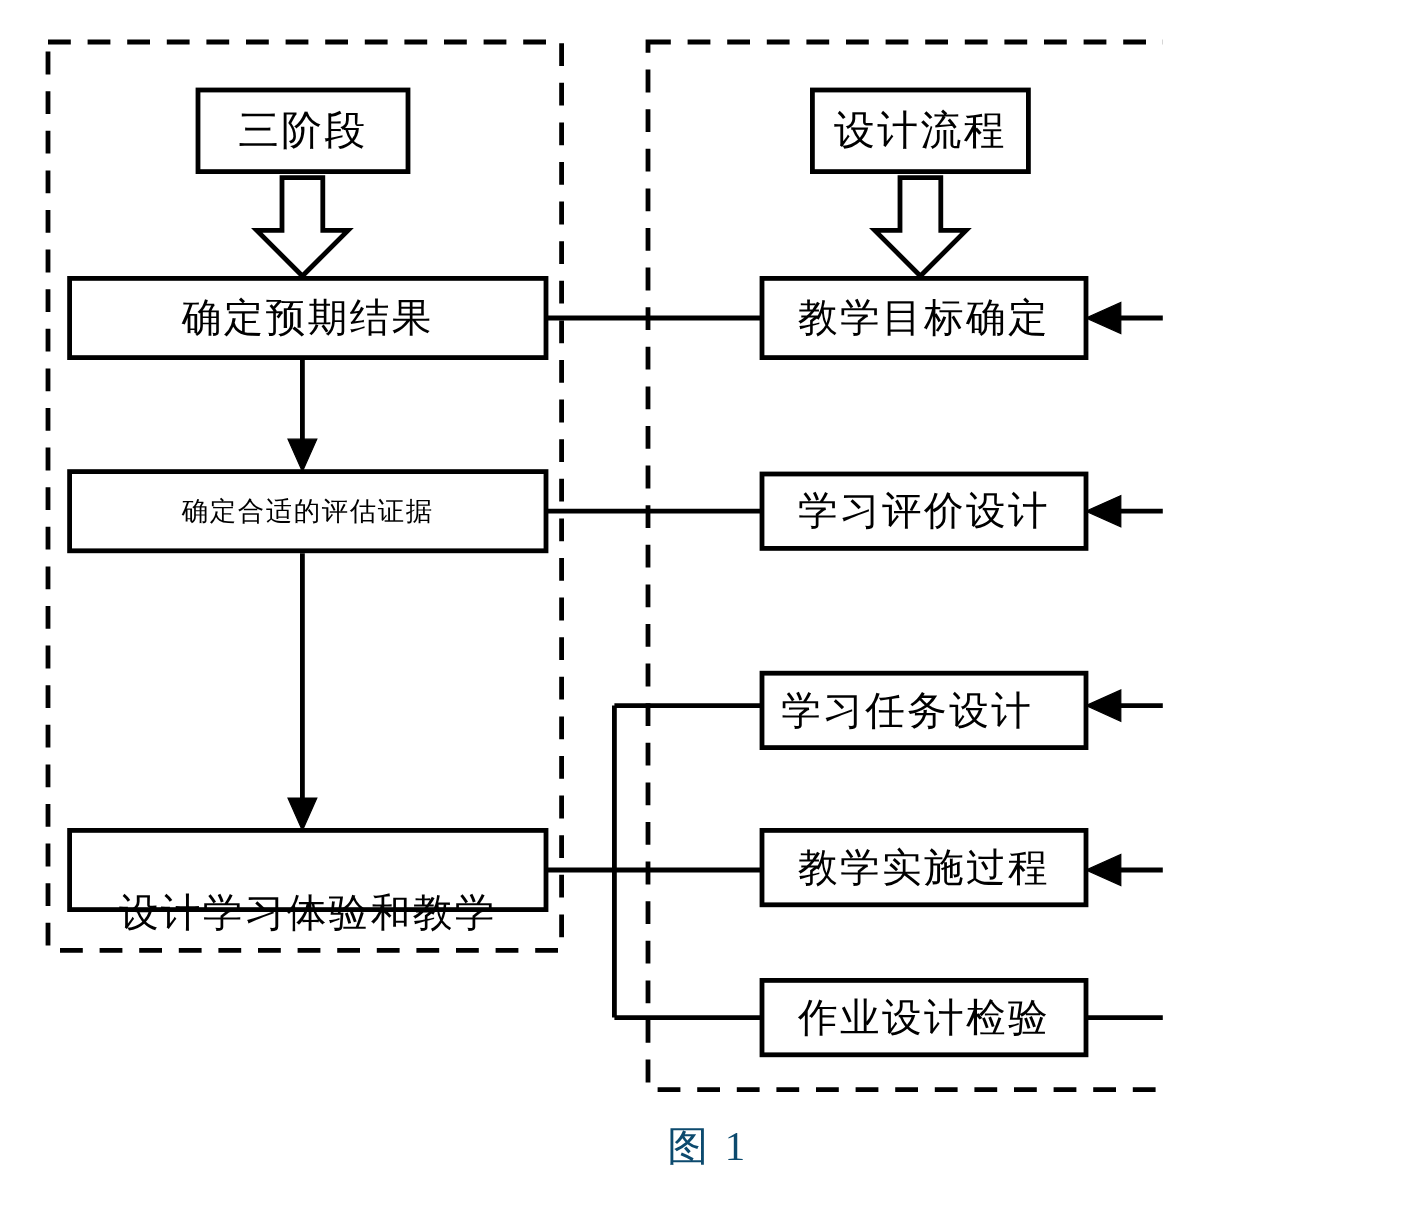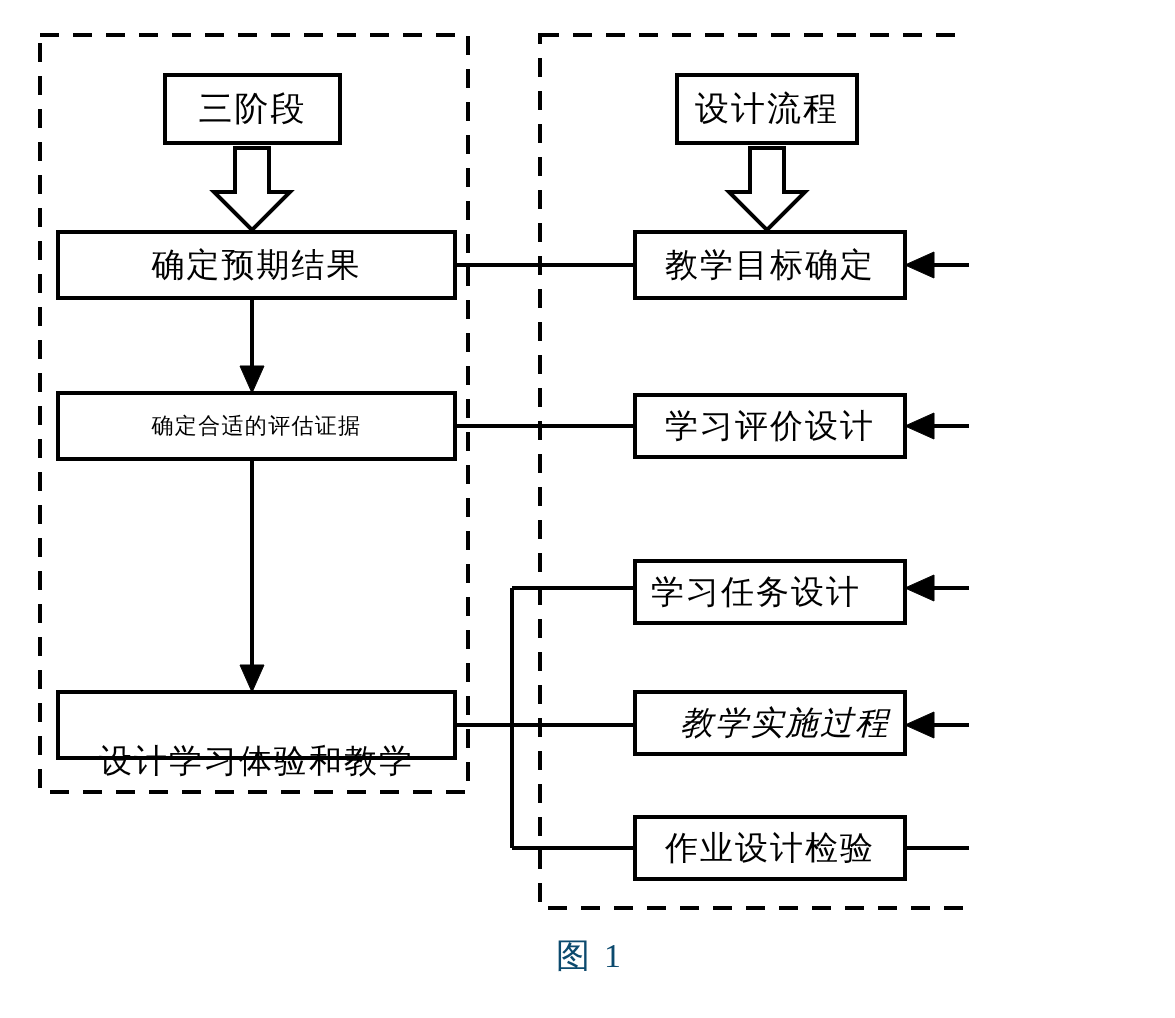--- a/index.html
+++ b/index.html
@@ -117,21 +117,21 @@
   <div class="box-label" style="left:58px; top:728px; width:397px; height:66px; font-size:33px;text-align:center;">设计学习体验和教学</div>
 
   <div class="box-label" style="left:677px; top:75px; width:180px; height:68px; font-size:34px;">设计流程</div>
 
   <div class="box-label" style="left:635px; top:232px; width:270px; height:66px; font-size:33px;">教学目标确定</div>
 
   <div class="box-label" style="left:635px; top:395px; width:270px; height:62px; font-size:33px;">学习评价设计</div>
 
   <div class="box-label" style="left:621px; top:561px; width:270px; height:62px; font-size:33px;">学习任务设计</div>
 
-  <div class="box-label" style="left:650px; top:692px; width:270px; height:62px; font-size:33px;font-style:italic;">教学实施过程</div>
+  <div class="box-label" style="left:635px; top:692px; width:270px; height:62px; font-size:33px;">教学实施过程</div>
 
   <div class="box-label" style="left:635px; top:817px; width:270px; height:62px; font-size:33px;">作业设计检验</div>
 
   <div class="vtext" style="left:1055px; top:418px; font-size:34px;">形成闭环</div>
 
   <div class="fig-caption" style="left:556px; top:933px; font-size:34px;">图 1</div>
 
 </div>
 
 </body></html>

